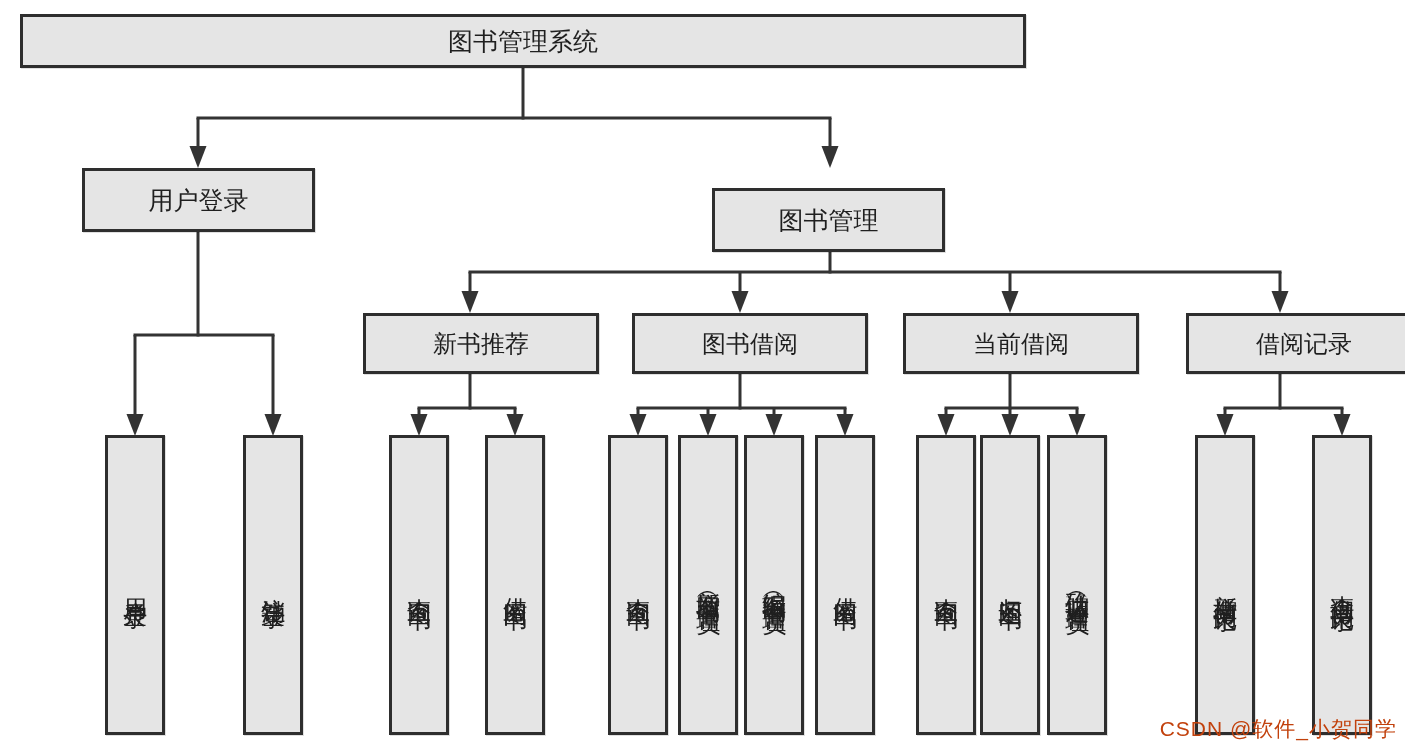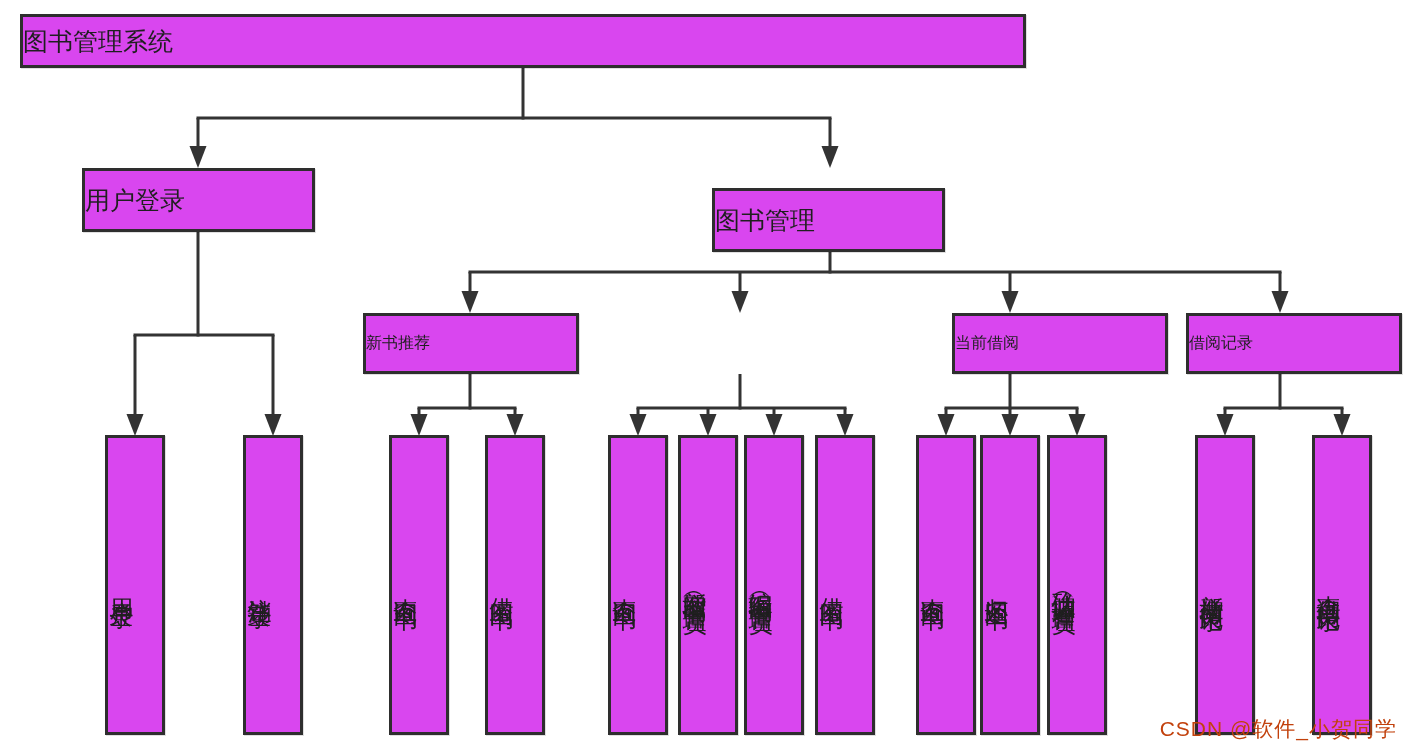--- a/index.html
+++ b/index.html
@@ -13,31 +13,31 @@
     color: #1f1f1f;
   }
   .wires {
     position: absolute;
     left: 0; top: 0;
     z-index: 0;
   }
   .node {
     position: absolute;
     box-sizing: border-box;
-    background: #d946ef;
+    background: #e5e5e5;
     border: 3px solid #2e2e2e;
     display: flex;
     align-items: center;
-    justify-content: flex-start;
+    justify-content: center;
     z-index: 1;
     box-shadow: 1px 1px 0 rgba(0,0,0,0.12);
   }
   .node-root   { left: 20px;  top: 14px;  width: 1006px; height: 54px; font-size: 25px; }
   .node-l2     { top: 168px;  width: 233px; height: 64px; font-size: 25px; }
-  .node-l3     { top: 313px;  width: 216px; height: 61px; font-size: 16px; }
+  .node-l3     { top: 313px;  width: 236px; height: 61px; font-size: 24px; }
   .leaf        { top: 435px;  width: 60px;  height: 300px; font-size: 24px; }
   .leaf .vtext {
     writing-mode: vertical-rl;
     text-orientation: mixed;
     letter-spacing: 3px;
     line-height: 1.1;
     white-space: nowrap;
   }
   .watermark {
     position: absolute;
@@ -129,21 +129,24 @@
   <div class="node node-l2" style="left:82px;">
     <span>用户登录</span>
   </div>
   <div class="node node-l2" style="left:712px;margin-top:20px;">
     <span>图书管理</span>
   </div>
 
   <div class="node node-l3" style="left:363px;">
     <span>新书推荐</span>
   </div>
-  <div class="node node-l3" style="left:952px;font-family:Liberation Mono, monospace;">
+  <div class="node node-l3" style="left:632px;">
+    <span>图书借阅</span>
+  </div>
+  <div class="node node-l3" style="left:903px;font-family:Liberation Mono, monospace;">
     <span>当前借阅</span>
   </div>
   <div class="node node-l3" style="left:1173px;margin-left:13px;">
     <span>借阅记录</span>
   </div>
 
   <div class="node leaf" style="left:105px;">
     <span class="vtext">用户登录</span>
   </div>
   <div class="node leaf" style="left:243px;">

